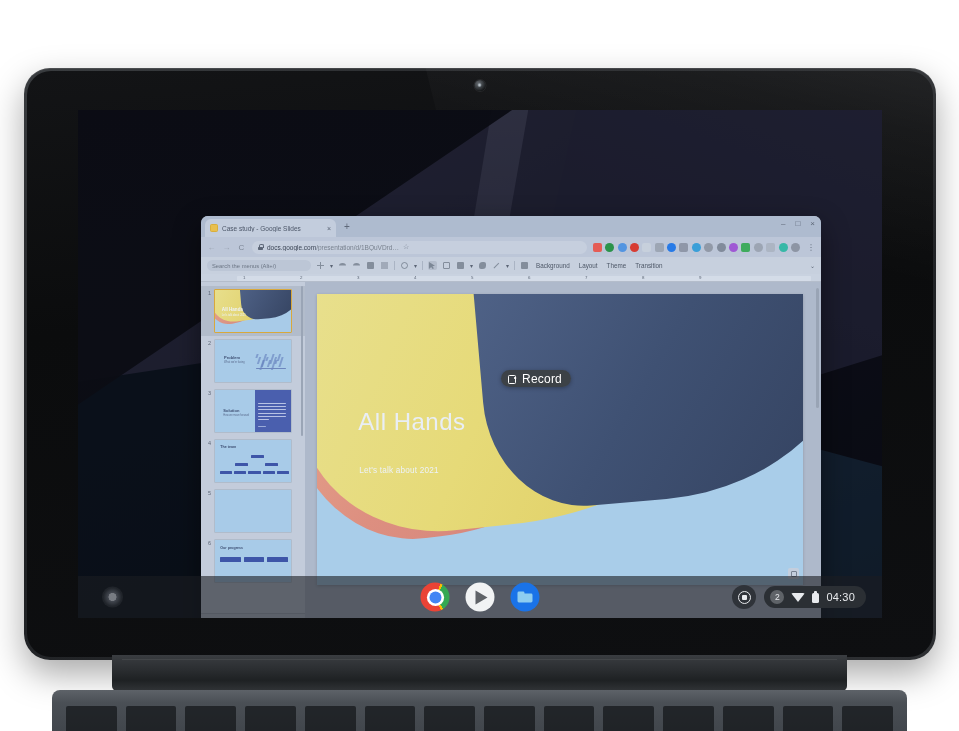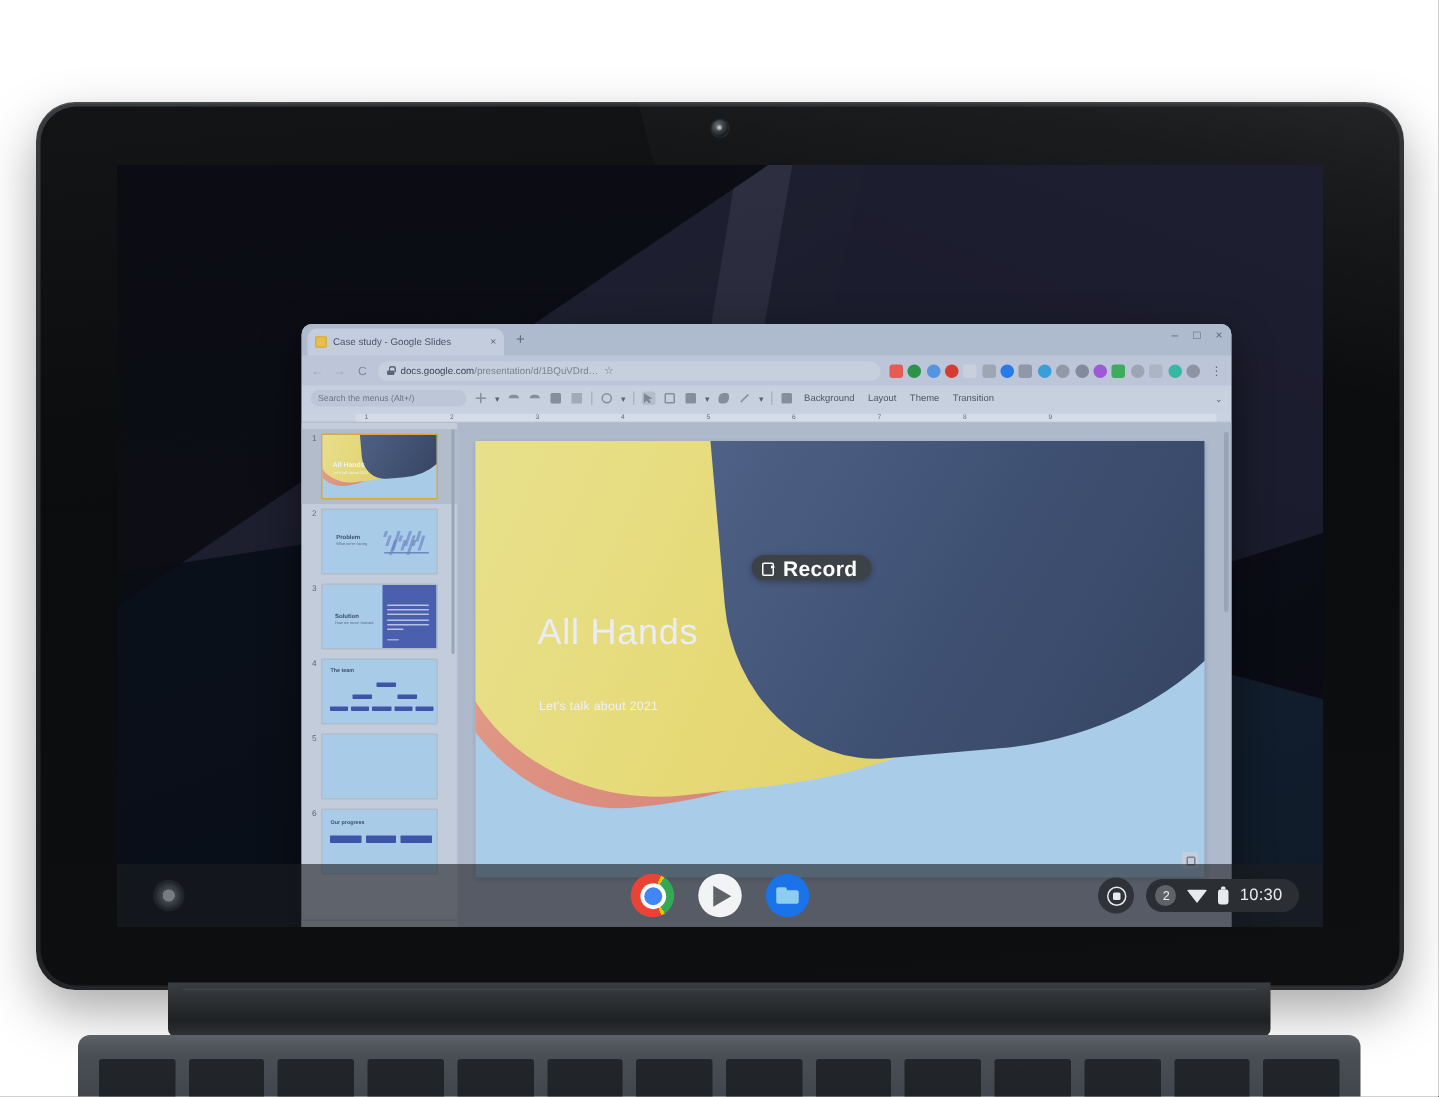--- a/index.html
+++ b/index.html
@@ -192,21 +192,21 @@
     background:#3c4043ee; border-radius:11px; height:17px;
     display:flex; align-items:center; gap:5px; padding:0 9px 0 7px;
     box-shadow:0 1px 4px rgba(0,0,0,.3);
   }
   .rec-cam{ position:relative; width:9px; height:7px; flex:0 0 auto; }
   .rec-cam::before{ content:""; position:absolute; left:0; top:0; width:6.4px;height:7px;
     border:1.4px solid #fff; border-radius:1.4px; }
   .rec-cam::after{ content:""; position:absolute; right:0; top:1.6px;
     width:0;height:0;border-top:1.9px solid transparent;border-bottom:1.9px solid transparent;
     border-left:3px solid #fff; }
-  .rec-label{ font-size:14px; color:#fff; font-weight:bold; letter-spacing:.2px; }
+  .rec-label{ font-size:12px; color:#fff; font-weight:normal; letter-spacing:.2px; }
   .explore-btn{ position:absolute; right:22px; bottom:50px; width:11px;height:11px;
     background:#c4cedd; border-radius:2px; display:flex;align-items:center;justify-content:center; }
   .explore-btn i{ width:6px;height:6px;border:1.2px solid #5d6777; border-radius:1px; opacity:.75; }
 
   
   .shelf{ position:absolute; left:0; right:0; bottom:0; height:42px; background:#1b1d2199; }
   .launcher{ position:absolute; left:24px; top:50%; transform:translateY(-50%);
     width:21px;height:21px;border-radius:50%;
     background: radial-gradient(circle at 50% 50%, #c9cdd4 0%, #c9cdd4 26%, #6b707a 28%, #2c3036 62%, #23262b 100%);
     opacity:.55; }
@@ -509,21 +509,21 @@
             </div>
         </div>
         <div class="tray">
           <div class="rec-stop">
               <i></i>
             </div>
           <div class="tray-pill">
             <span class="notif">2</span>
             <span class="wifi"></span>
             <span class="batt"></span>
-            <span class="clock">10:30</span>
+            <span class="clock">04:30</span>
           </div>
         </div>
       </div>
 
     </div>
   </div>
 
   <div class="hinge">
       <div class="hinge-line"></div>
     </div>

